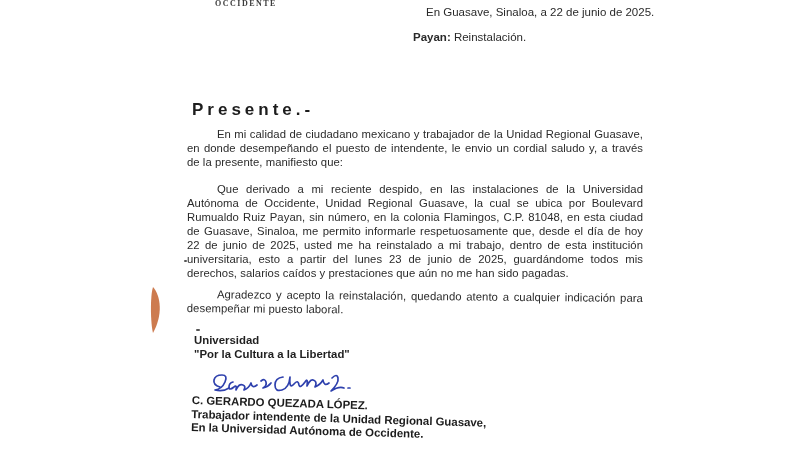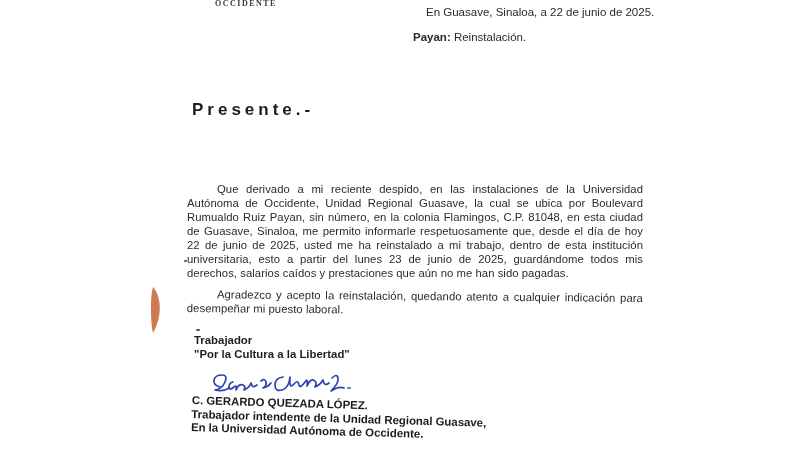--- a/index.html
+++ b/index.html
@@ -40,27 +40,28 @@
 
   <div class="abs dateline" style="left:413px;top:6px;">En Guasave, Sinaloa, a 22 de junio de 2025.</div>
 
   <div class="abs subject" style="left:413px;top:31px;">
     <span class="b">Payan:</span>
     <span>Reinstalación.</span>
   </div>
 
   <div class="abs salutation b" style="left:192px;top:100px;">Presente.-</div>
 
+  <div class="abs body-par" style="left:187px;top:127px;">En mi calidad de ciudadano mexicano y trabajador de la Unidad Regional Guasave, en donde desempeñando el puesto de intendente, le envio un cordial saludo y, a través de la presente, manifiesto que:</div>
 
   <div class="abs body-par" style="left:187px;top:182px;">Que derivado a mi reciente despido, en las instalaciones de la Universidad Autónoma de Occidente, Unidad Regional Guasave, la cual se ubica por Boulevard Rumualdo Ruiz Payan, sin número, en la colonia Flamingos, C.P. 81048, en esta ciudad de Guasave, Sinaloa, me permito informarle respetuosamente que, desde el día de hoy 22 de junio de 2025, usted me ha reinstalado a mi trabajo, dentro de esta institución universitaria, esto a partir del lunes 23 de junio de 2025, guardándome todos mis derechos, salarios caídos y prestaciones que aún no me han sido pagadas.</div>
 
   <div class="abs body-par tilt-small" style="left:187px;top:287px;">Agradezco y acepto la reinstalación, quedando atento a cualquier indicación para desempeñar mi puesto laboral.</div>
 
   <div class="abs" style="left:194px;top:333px;">
-    <div class="closing-line b">Trabajador</div>
+    <div class="closing-line b">Universidad</div>
     <div class="closing-line b">"Por la Cultura a la Libertad"</div>
   </div>
 
   <div class="abs" style="left:206px;top:369px;width:150px;height:30px;" aria-label="Gerardo Quezada L.">
     <svg width="150" height="30" viewBox="0 0 150 30">
       <g fill="none" stroke="#2e40ad" stroke-width="1.7" stroke-linecap="round" stroke-linejoin="round">
         <path d="M14 18 q-7 -2 -6 -7 q1 -5 8 -5 q6 0 3 7 q-3 7 -10 8 q8 2 14 -2"></path>
         <path d="M27 13 q-4 1 -4 5 q0 4 5 0 q3 -3 2 3 q3 -7 7 -5 q3 1 1 5 q5 -2 7 -7 q1 6 6 2"></path>
         <path d="M55 12 q4 -3 5 1 q1 4 -3 6 q5 -1 8 -5"></path>
         <path d="M77 8 q-8 1 -8 8 q0 7 7 5 q7 -2 8 -13 q-1 13 4 7 q4 -5 5 1 q1 4 6 -3 q3 -5 2 4 q4 -9 8 -5 q2 2 0 6 q5 -2 8 -7 q1 7 6 3"></path>

